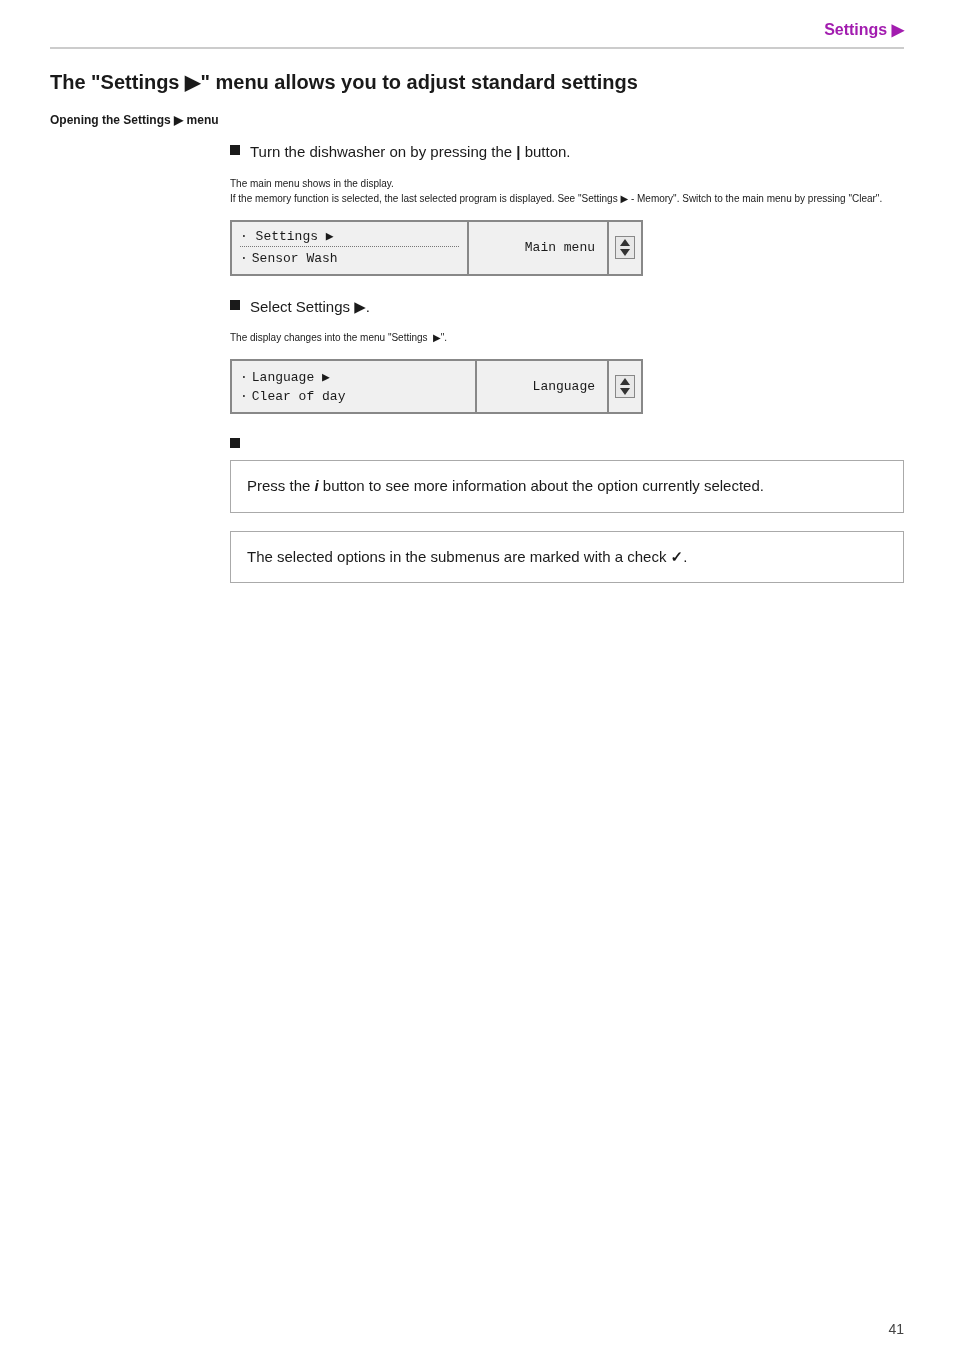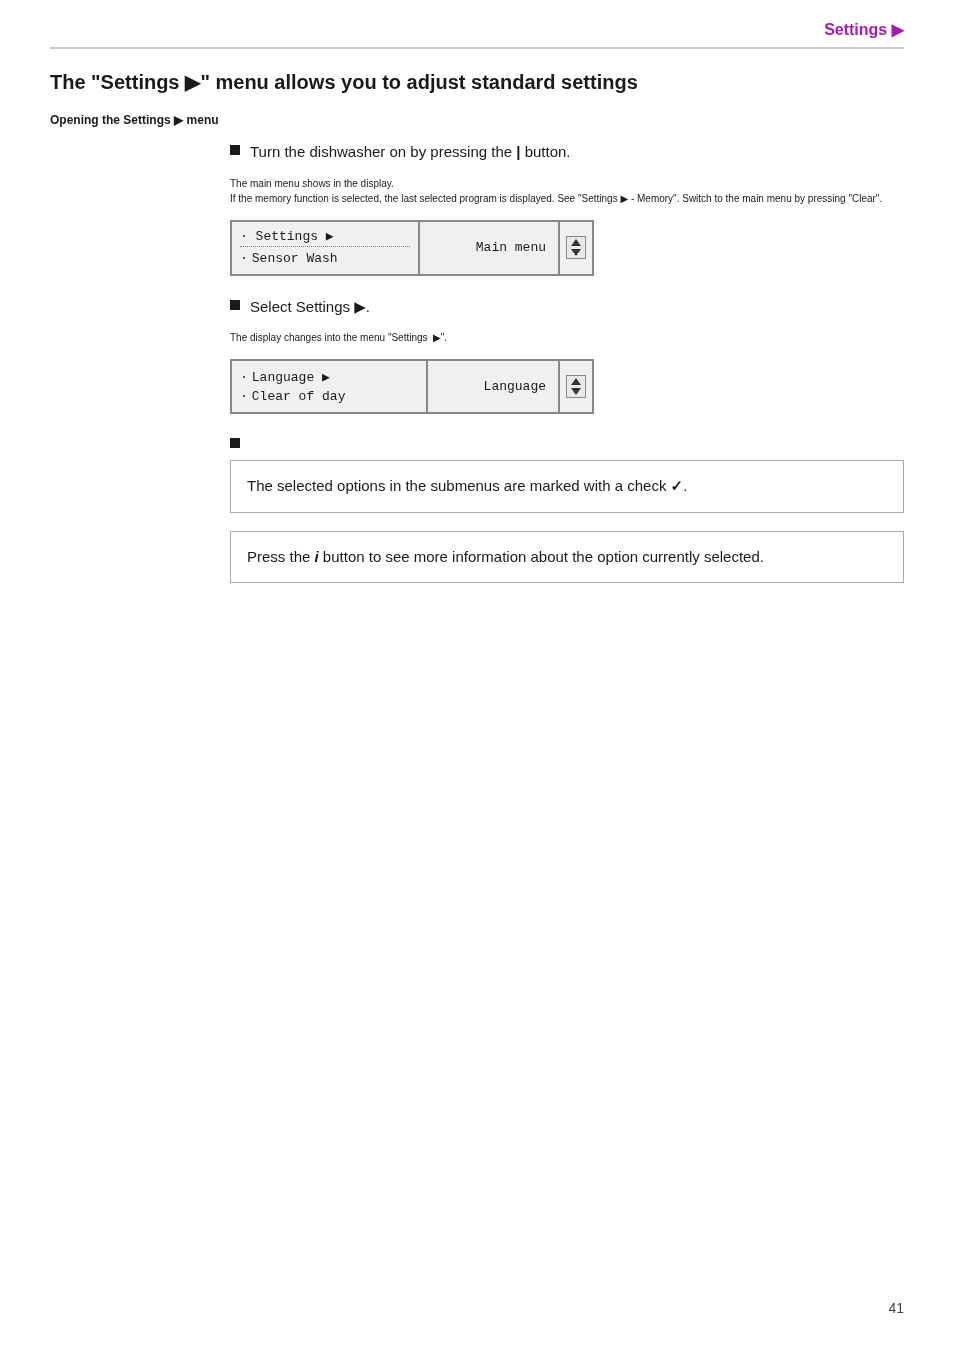--- a/index.html
+++ b/index.html
@@ -91,21 +91,21 @@
       margin-bottom: 14px;
     }
 
     
     .display-box {
       border: 2px solid #888888;
       display: flex;
       align-items: stretch;
       margin-bottom: 20px;
       background: #f0f0f0;
-      width: 364px;
+      width: 413px;
     }
 
     .display-left {
       flex: 1;
       padding: 6px 8px;
       border-right: 2px solid #888888;
     }
 
     .display-menu-item {
       font-size: 13px;
@@ -170,21 +170,21 @@
       padding: 14px 16px;
       margin-bottom: 18px;
       font-size: 15px;
       line-height: 1.5;
       width: 100%;
     }
 
     
     .page-number {
       position: absolute;
-      bottom: 36px;
+      bottom: 15px;
       right: 50px;
       font-size: 14px;
       color: #444444;
     }
 
     .item-row-dotted {
       display: flex;
       align-items: center;
       font-size: 13px;
       font-family: 'Courier New', monospace;
@@ -272,24 +272,24 @@
           <div class="arrow-down"></div>
         </div>
       </div>
     </div>
 
     <div class="bullet-item">
       <div class="bullet-square"></div>
     </div>
 
     <div class="info-box">
+      <span>Press the <span class="bold-char"><strong><em>i</em></strong></span> button to see more information about the option currently selected.</span>
+    </div>
+
+    <div class="info-box">
       <span>The selected options in the submenus are marked with a check <strong>✓</strong>.</span>
     </div>
 
-    <div class="info-box">
-      <span>Press the <span class="bold-char"><strong><em>i</em></strong></span> button to see more information about the option currently selected.</span>
-    </div>
-
   </div>
 
 </div>
 
 <div class="page-number">41</div>
 
 </body></html>

